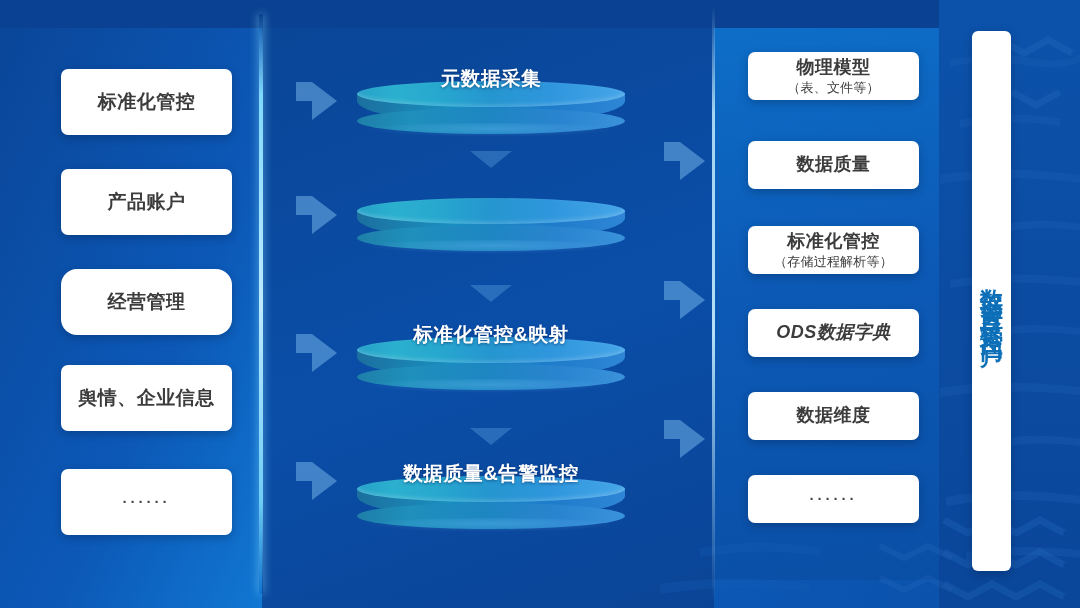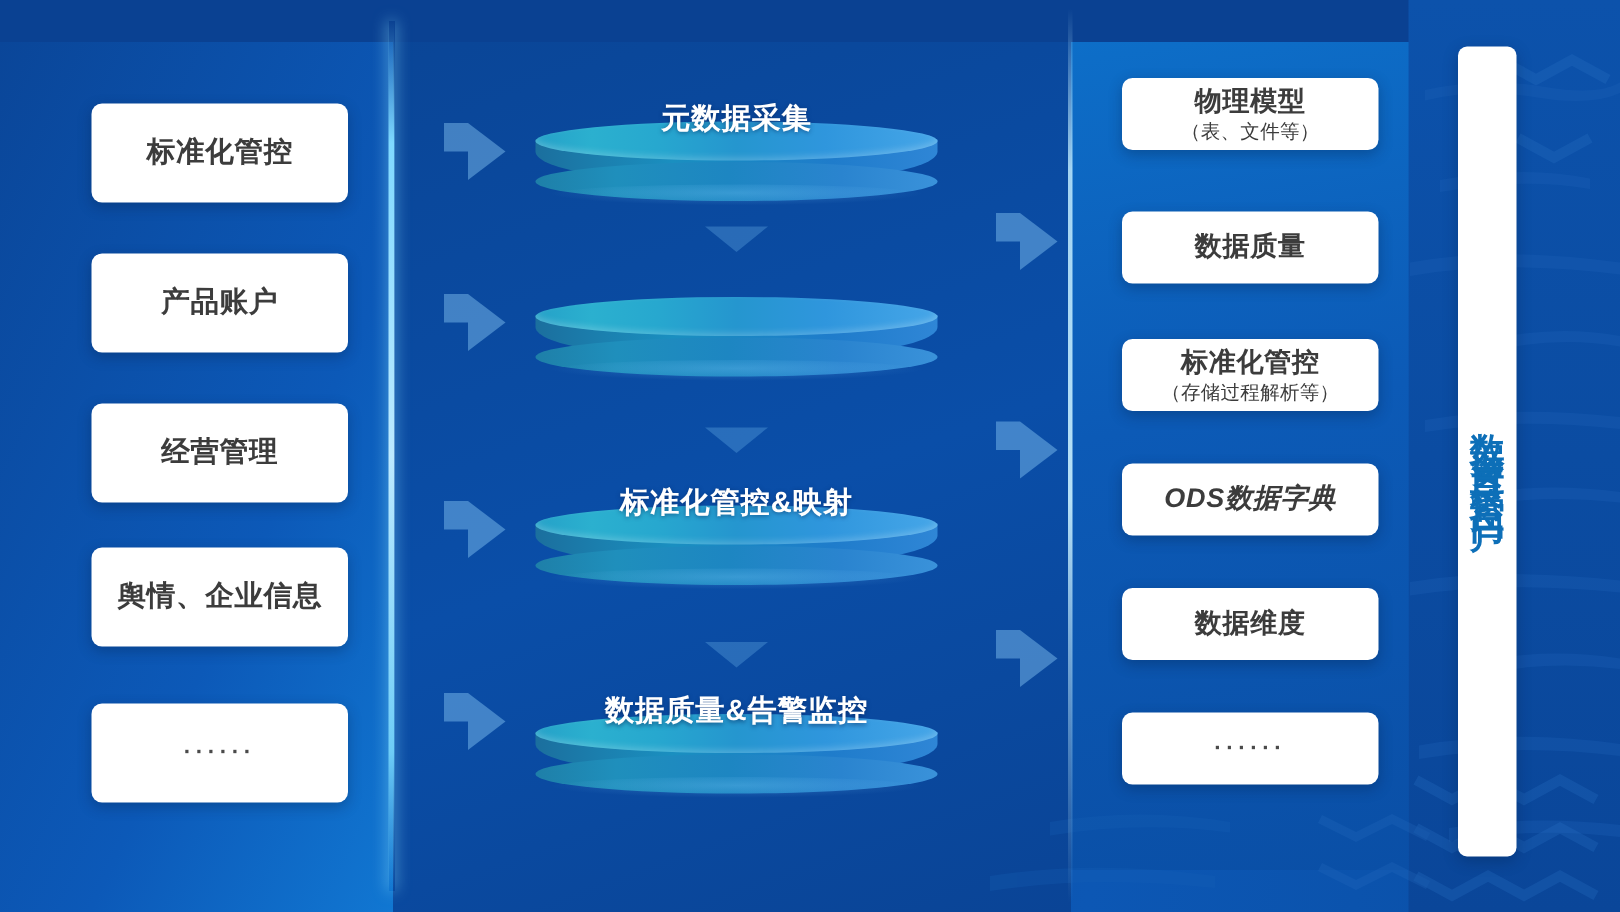--- a/index.html
+++ b/index.html
@@ -128,21 +128,21 @@
 
   <div class="sep-cyan"></div>
   <div class="sep-soft"></div>
 
   <div class="card lcard" style="top:69px;">
     <span class="l1">标准化管控</span>
   </div>
   <div class="card lcard" style="top:169px;">
     <span class="l1">产品账户</span>
   </div>
-  <div class="card lcard" style="top:269px;">
+  <div class="card lcard" style="top:269px;border-radius:16px;">
     <span class="l1">经营管理</span>
   </div>
   <div class="card lcard" style="top:365px;">
     <span class="l1">舆情、企业信息</span>
   </div>
   <div class="card lcard" style="top:469px;">
     <span class="dots">······</span>
   </div>
 
   <div class="arw-r tail" style="left:296px;top:82px;"></div>

